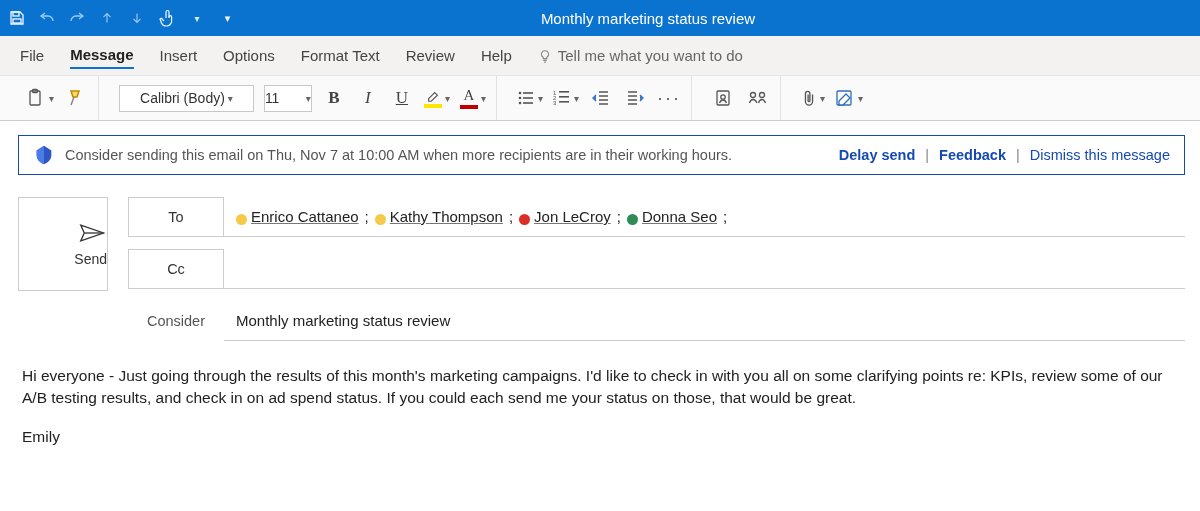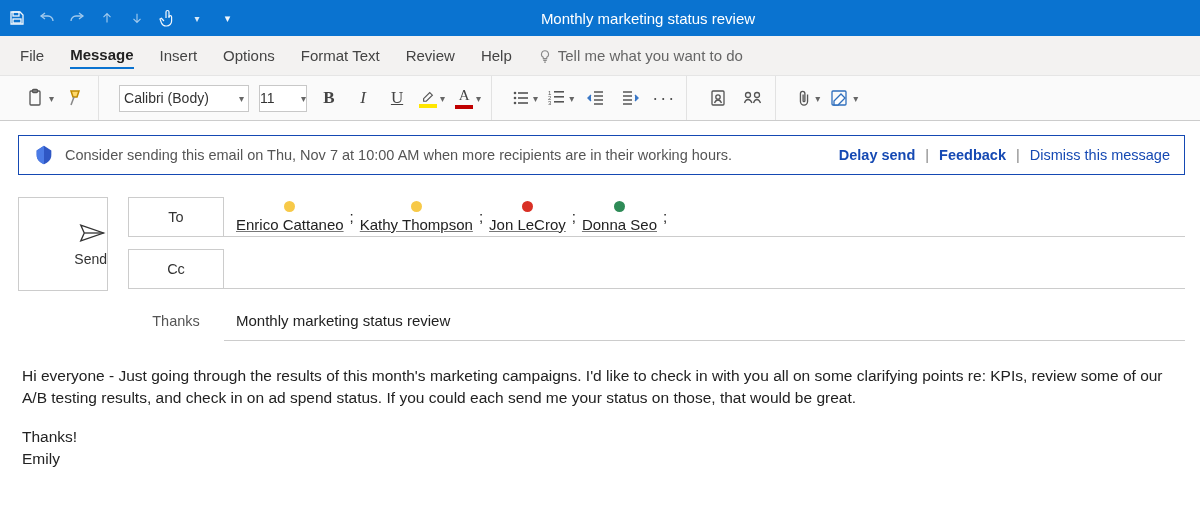--- a/index.html
+++ b/index.html
@@ -17,21 +17,21 @@
   .tabs .tab.active { font-weight: 600; color: #222; border-bottom: 2px solid #0a73d0; padding-bottom: 4px; margin-bottom: -4px; }
   .tell { display: flex; align-items: center; gap: 6px; color: #666; }
 
   
   .ribbon { height: 45px; background: #fafafa; border-bottom: 1px solid #ccc; display: flex; align-items: center; padding: 0 16px; gap: 10px; }
   .rgroup { display: flex; align-items: center; gap: 10px; padding: 0 10px; height: 100%; border-right: 1px solid #e2e2e2; }
   .rgroup:last-child { border-right: none; }
   .rbtn { display: flex; align-items: center; justify-content: center; height: 28px; min-width: 24px; color: #444; }
   .chev { font-size: 10px; color: #666; margin-left: 3px; }
 
-  .font-box { display:flex; align-items:center; border:1px solid #c8c8c8; background:#fff; height:27px; padding:0 4px; font-size:14px; min-width:130px; justify-content:space-between; }
+  .font-box { display:flex; align-items:center; border:1px solid #c8c8c8; background:#fff; height:27px; padding:0 20px; font-size:14px; min-width:130px; justify-content:space-between; }
   .size-box { display:flex; align-items:center; border:1px solid #c8c8c8; background:#fff; height:27px; padding:0 0; font-size:14px; min-width:48px; justify-content:space-between; }
   .bold { font-weight:700; font-size:17px; font-family:"Times New Roman",serif; width:18px; text-align:center;}
   .ital { font-style:italic; font-size:17px; font-family:"Times New Roman",serif; width:14px; text-align:center;}
   .uline { text-decoration: underline; font-size:17px; font-family:"Times New Roman",serif; width:14px; text-align:center;}
   .pen-under { display:flex; flex-direction:column; align-items:center; }
   .pen-under .bar { width:18px; height:4px; margin-top:1px; }
 
   
   .compose { padding: 14px 15px 0 18px; }
   .banner { border: 1px solid #1549b3; background: #fff; display: flex; align-items: center; height: 40px; padding: 0 14px; font-size: 14.5px; color: #555; }
@@ -44,21 +44,21 @@
   .header-block { display: flex; margin-top: 22px; }
   .sendcol { width: 90px; border: 1px solid #ccc; height: 94px; display:flex; flex-direction:column; align-items:flex-end; justify-content:center; gap:6px; background:#fff; }
   .send-icon { width: 28px; height: 24px; }
   .send-lbl { font-size: 14px; color:#333; }
 
   .fieldscol { flex:1; margin-left: 20px; display:flex; flex-direction:column; gap:12px; }
   .fieldrow { display:flex; align-items:center; min-height:40px; }
   .fld-btn { width: 96px; height: 40px; border:1px solid #ccc; background:#fff; display:flex; align-items:center; justify-content:center; font-size:14.5px; color:#333; cursor:pointer; }
   .fld-val { flex:1; border-bottom:1px solid #ccc; height:40px; display:flex; align-items:center; padding:0 12px; font-size:15px; color:#222; gap:6px; }
   .fieldrow.subject .fld-btn { border:none; background:transparent; cursor:default; color:#555; }
-  .recip { display:flex; align-items:center; gap:4px;flex-direction:column; }
+  .recip { display:flex; align-items:flex-end; gap:4px; }
   .pres { width:11px; height:11px; border-radius:50%; display:inline-block; }
   .pres.away { background:#f7c948; }
   .pres.busy { background:#d93025; }
   .pres.online { background:#2e8b57; }
   .recip-name { text-decoration: underline; text-decoration-color:#777; }
 
   
   .bodytext { padding: 24px 4px 0 4px; font-size: 15.5px; color:#222; line-height: 1.45; }
   .bodytext p { margin-bottom: 16px; }
 </style>
@@ -285,27 +285,26 @@
             </span>; <span class="recip">
               <span class="pres online"></span>
               <span class="recip-name">Donna Seo</span>
             </span>; </div>
       </div>
       <div class="fieldrow">
         <div class="fld-btn">Cc</div>
         <div class="fld-val"></div>
       </div>
       <div class="fieldrow subject">
-        <div class="fld-btn">Thanks</div>
+        <div class="fld-btn">Consider</div>
         <div class="fld-val">
           <span>Monthly marketing status review</span>
         </div>
       </div>
     </div>
   </div>
 
   <div class="bodytext">
     <p>Hi everyone - Just going through the results of this month's marketing campaigns. I'd like to check in with you all on some clarifying points re: KPIs, review some of our A/B testing results, and check in on ad spend status. If you could each send me your status on those, that would be great.</p>
-    <p style="margin-bottom:0;">Thanks!</p>
     <p>Emily</p>
   </div>
 
 </div>
 
 </body></html>

